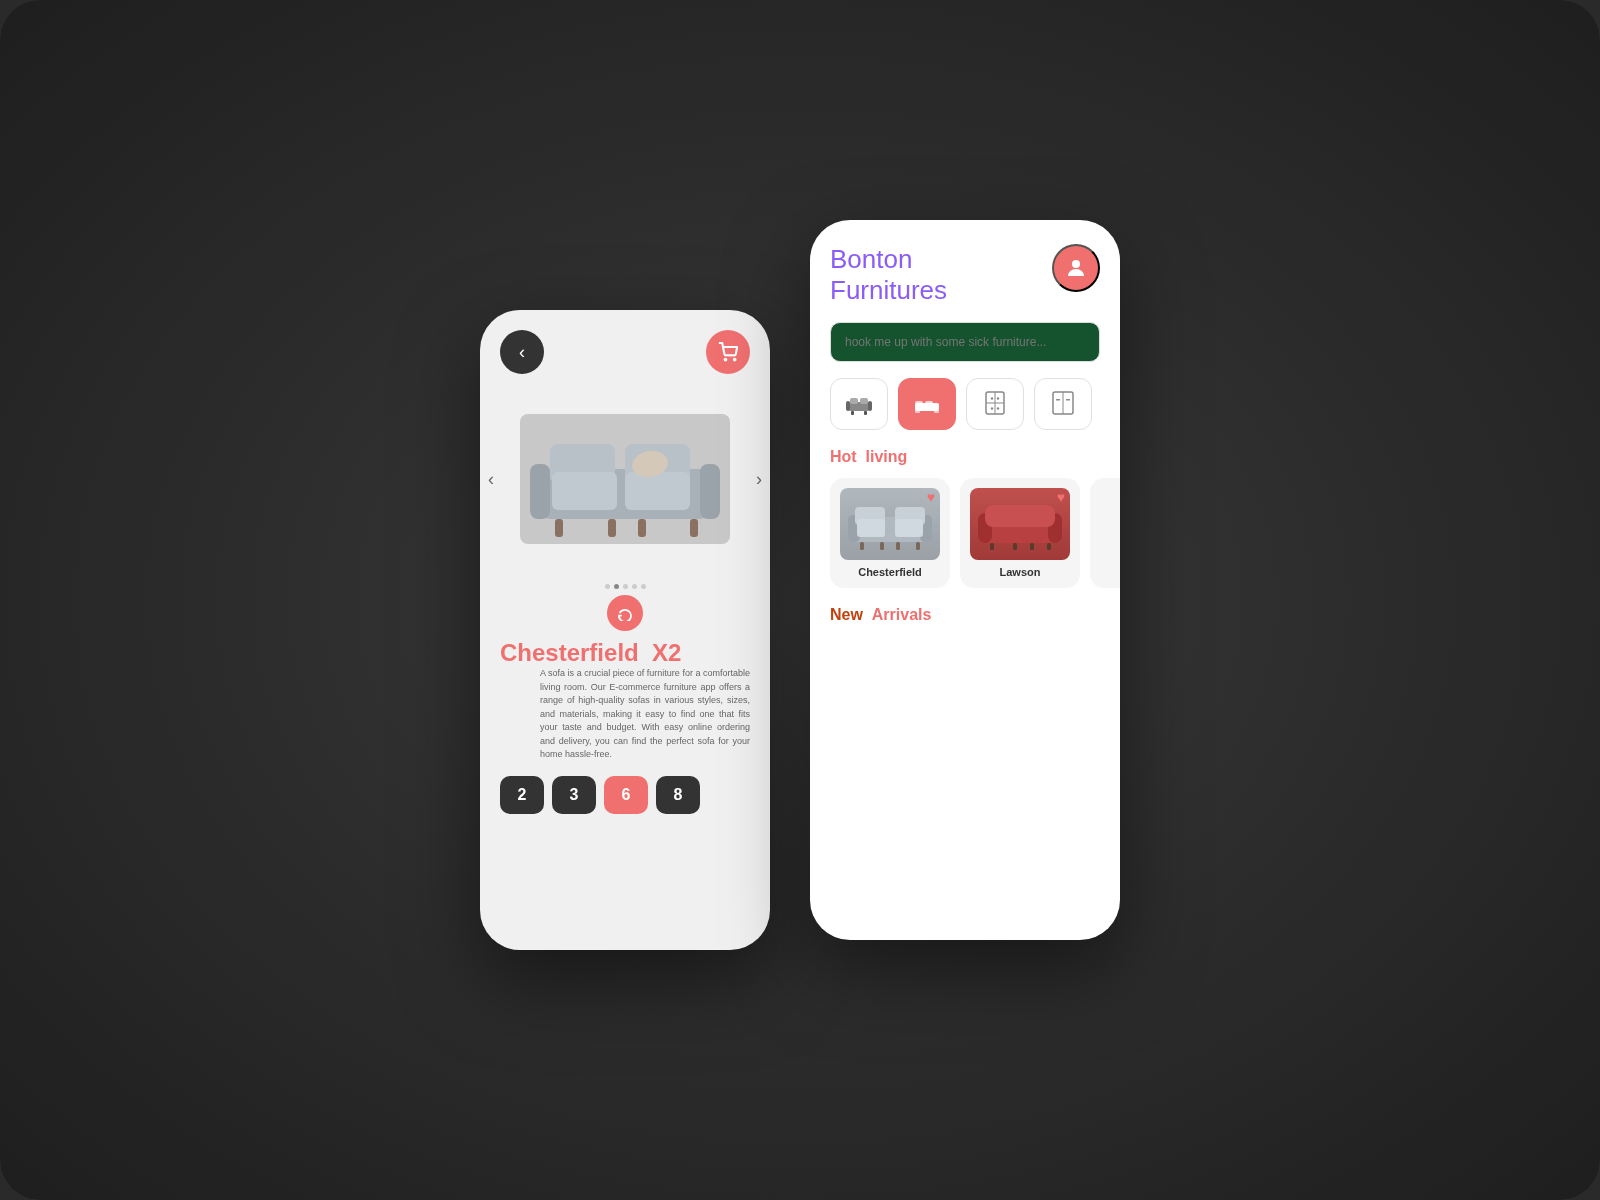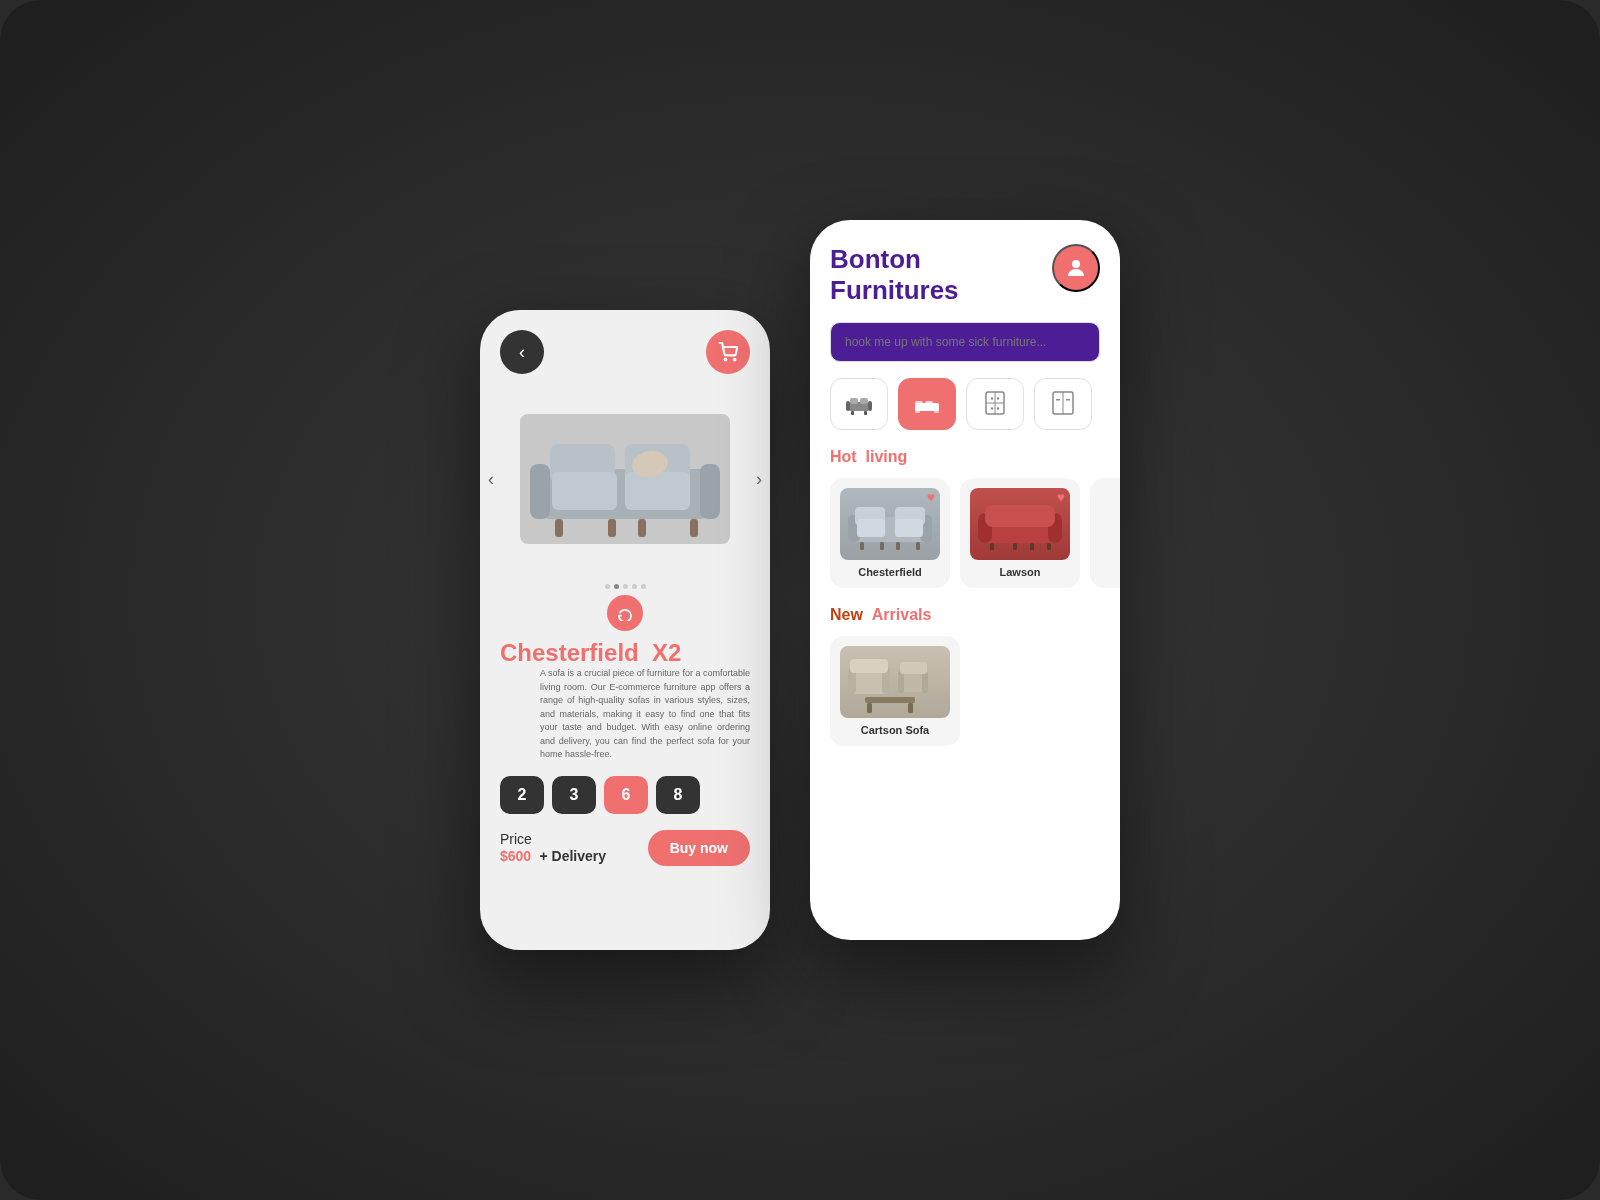--- a/index.html
+++ b/index.html
@@ -233,22 +233,22 @@
     
     .p2-header {
       display: flex;
       justify-content: space-between;
       align-items: flex-start;
       padding: 24px 20px 16px 20px;
     }
 
     .p2-title {
       font-size: 26px;
-      font-weight: 700;
-      color: #4c1d95;
+      font-weight: 400;
+      color: #8b5cf6;
       line-height: 1.2;
     }
 
     .p2-avatar {
       width: 48px;
       height: 48px;
       border-radius: 50%;
       background: #f07070;
       display: flex;
       align-items: center;
@@ -257,21 +257,21 @@
       font-size: 22px;
     }
 
     .p2-search {
       margin: 0 20px 16px 20px;
       border: 1.5px solid #ddd;
       border-radius: 10px;
       padding: 12px 14px;
       font-size: 12px;
       color: #aaa;
-      background: #4c1d95;
+      background: #14532d;
       width: calc(100% - 40px);
       outline: none;
     }
 
     .p2-categories {
       display: flex;
       gap: 10px;
       padding: 0 20px;
       margin-bottom: 18px;
     }
@@ -455,32 +455,20 @@
       <p class="p1-desc">A sofa is a crucial piece of furniture for a comfortable living room. Our E-commerce furniture app offers a range of high-quality sofas in various styles, sizes, and materials, making it easy to find one that fits your taste and budget. With easy online ordering and delivery, you can find the perfect sofa for your home hassle-free.</p>
 
 
       <div class="p1-qty-btns">
         <button class="qty-btn">2</button>
         <button class="qty-btn">3</button>
         <button class="qty-btn active">6</button>
         <button class="qty-btn">8</button>
       </div>
 
-      <div class="p1-price-row">
-        <div>
-          <div class="p1-price-label">Price</div>
-          <div>
-            <span class="p1-price-val">$600</span>
-            <span class="p1-price-val">
-              &nbsp;<span style="color:#333;font-weight:600">+ Delivery</span>
-            </span>
-          </div>
-        </div>
-        <button class="btn-buy">Buy now</button>
-      </div>
     </div>
   </div>
 
   <div class="phone phone-2">
 
     <div class="p2-header">
       <div>
         <div class="p2-title">Bonton</div>
         <div class="p2-title">Furnitures</div>
       </div>
@@ -586,38 +574,17 @@
 
     
     <div class="section-title">
       <span style="color:#c2410c">New</span>
       &nbsp;<span>Arrivals</span>
     </div>
 
     <div class="product-row">
 
 
-      <div class="product-card wide">
-        <div class="product-img sofa-beige">
-          <svg width="100" height="70" viewBox="0 0 100 70">
-
-            <rect x="5" y="22" width="40" height="25" rx="5" fill="#c8c0b0"></rect>
-            <rect x="3" y="20" width="8" height="27" rx="4" fill="#b8b0a0"></rect>
-            <rect x="37" y="20" width="8" height="27" rx="4" fill="#b8b0a0"></rect>
-            <rect x="5" y="12" width="38" height="14" rx="4" fill="#d8d0c0"></rect>
-
-            <rect x="55" y="25" width="28" height="20" rx="4" fill="#c0b8a8"></rect>
-            <rect x="53" y="24" width="6" height="22" rx="3" fill="#b0a898"></rect>
-            <rect x="77" y="24" width="6" height="22" rx="3" fill="#b0a898"></rect>
-            <rect x="55" y="15" width="27" height="12" rx="3" fill="#d0c8b8"></rect>
-
-            <rect x="20" y="50" width="50" height="6" rx="2" fill="#8a7a60"></rect>
-            <rect x="22" y="56" width="5" height="10" rx="1.5" fill="#7a6a50"></rect>
-            <rect x="63" y="56" width="5" height="10" rx="1.5" fill="#7a6a50"></rect>
-          </svg>
-        </div>
-        <div class="product-name">Cartson Sofa</div>
-      </div>
     </div>
 
   </div>
 
 </div>
 
 </body></html>

